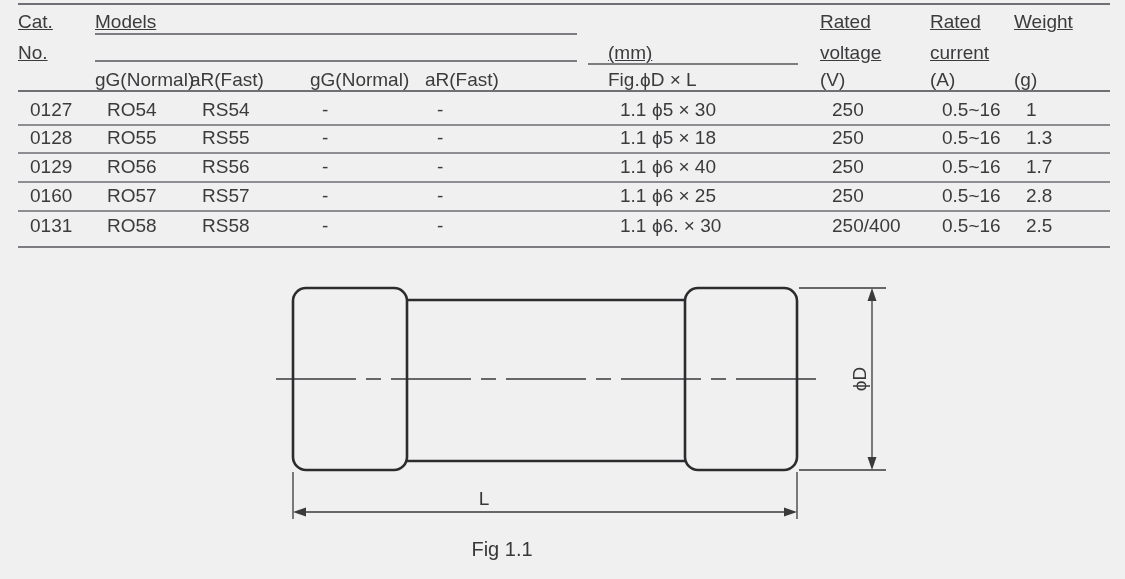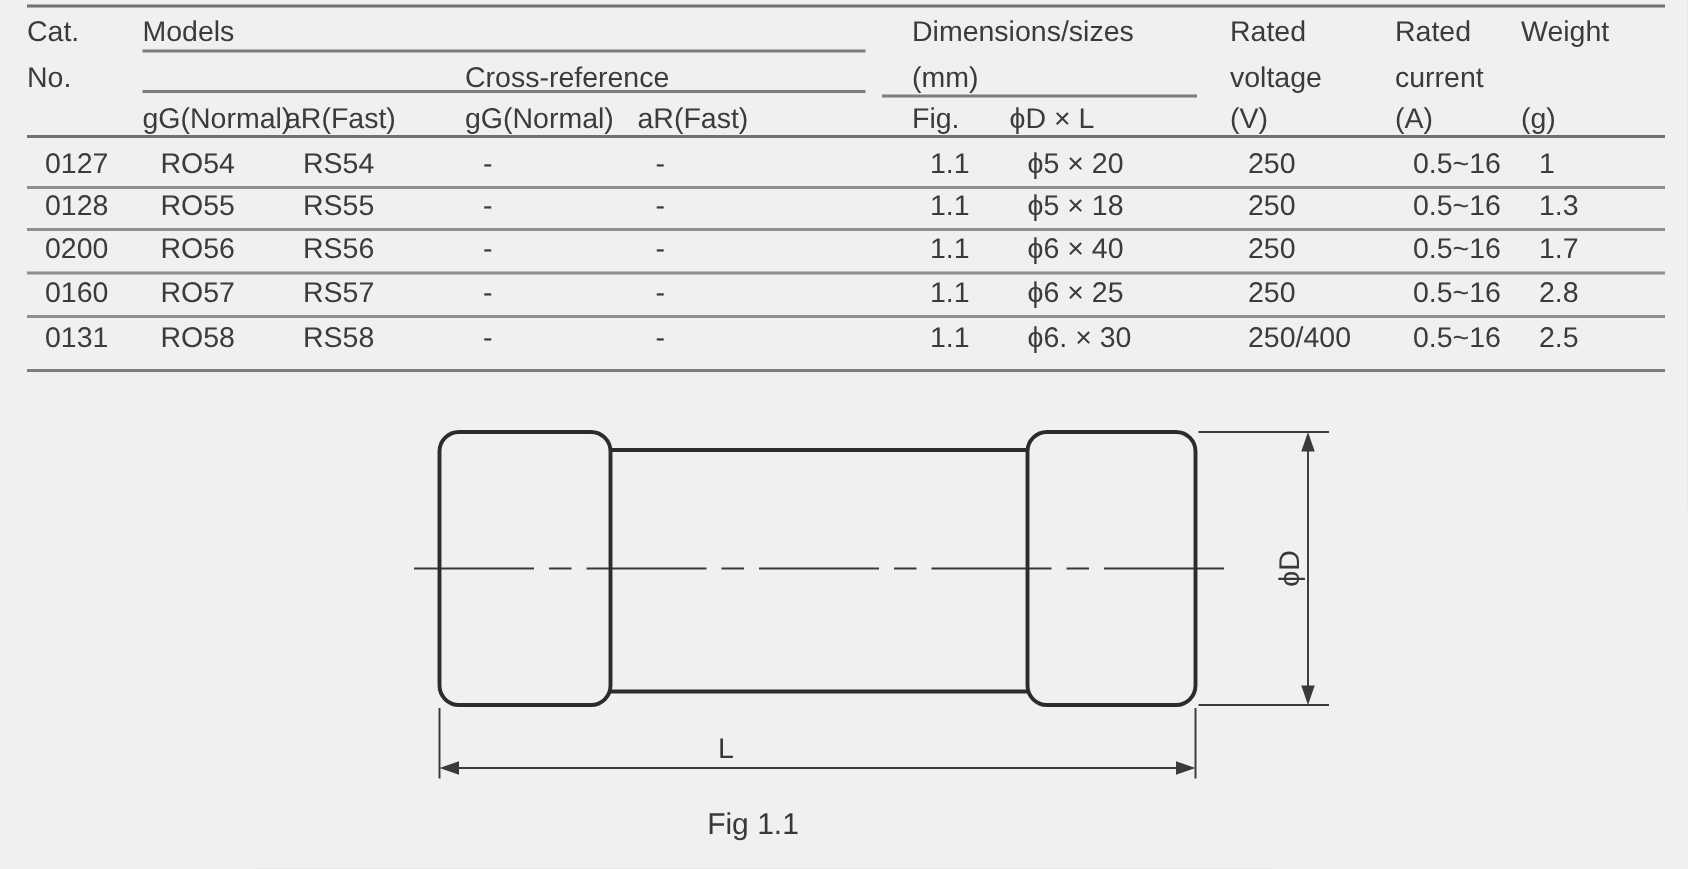--- a/index.html
+++ b/index.html
@@ -1,27 +1,27 @@
 <!DOCTYPE html>
 <html><head>
 <meta charset="utf-8">
 <style>
   html,body{margin:0;padding:0;background:#e4e4e6;}
   .screen{
     position:relative;width:1125px;height:579px;background:#f0f0f1;
     font-family:"Liberation Sans","DejaVu Sans",sans-serif;color:#3b3b3d;
     overflow:hidden;
   }
-  .t{position:absolute;font-size:19px;line-height:23px;white-space:pre;}
+  .t{position:absolute;font-size:19px;line-height:23px;white-space:pre;text-decoration:underline;}
   .line{position:absolute;background:#8d8e91;height:1.5px;}
   .line.major{background:#6f7073;height:2px;}
   .line.mid{background:#7c7d80;}
   
   .c0{left:18px}.c1{left:95px}.c2{left:190px}.c3{left:310px}.c4{left:425px}
-  .c5{left:608px}.c6{left:673px}.c7{left:820px}.c8{left:930px}.c9{left:1014px}
+  .c5{left:608px}.c6{left:640px}.c7{left:820px}.c8{left:930px}.c9{left:1014px}
   
   .h1{top:10px}.h2{top:41px}
   #subheader span{position:absolute;top:68px;font-size:19px;line-height:23px;white-space:pre;}
   
   #rows .trow{position:absolute;left:0;width:1125px;height:26px;line-height:26px;margin-left:12px;}
   #rows .trow:nth-child(1){top:97px}
   #rows .trow:nth-child(2){top:125px}
   #rows .trow:nth-child(3){top:154px}
   #rows .trow:nth-child(4){top:183px}
   #rows .trow:nth-child(5){top:213px}
@@ -52,22 +52,20 @@
   <div class="line major header-bottom"></div>
   <div class="line sep1"></div>
   <div class="line sep2"></div>
   <div class="line sep3"></div>
   <div class="line sep4"></div>
   <div class="line mid table-bottom"></div>
 
   <div class="t c0 h1">Cat.</div>
   <div class="t c0 h2">No.</div>
   <div class="t c1 h1">Models</div>
-  <div class="t c3 h2">Cross-reference</div>
-  <div class="t c5 h1">Dimensions/sizes</div>
   <div class="t c5 h2">(mm)</div>
   <div class="t c7 h1">Rated</div>
   <div class="t c7 h2">voltage</div>
   <div class="t c8 h1">Rated</div>
   <div class="t c8 h2">current</div>
   <div class="t c9 h1">Weight</div>
 
   <div id="subheader">
       <span class="c1">gG(Normal)</span>
       <span class="c2">aR(Fast)</span>
@@ -81,39 +79,39 @@
     </div>
 
   <div id="rows">
       <div class="trow">
         <span class="c0">0127</span>
         <span class="c1">RO54</span>
         <span class="c2">RS54</span>
         <span class="c3">-</span>
         <span class="c4">-</span>
         <span class="c5">1.1</span>
-        <span class="c6">ϕ5 × 20</span>
+        <span class="c6">ϕ5 × 30</span>
         <span class="c7">250</span>
         <span class="c8">0.5~16</span>
         <span class="c9">1</span>
       </div>
       <div class="trow">
         <span class="c0">0128</span>
         <span class="c1">RO55</span>
         <span class="c2">RS55</span>
         <span class="c3">-</span>
         <span class="c4">-</span>
         <span class="c5">1.1</span>
         <span class="c6">ϕ5 × 18</span>
         <span class="c7">250</span>
         <span class="c8">0.5~16</span>
         <span class="c9">1.3</span>
       </div>
       <div class="trow">
-        <span class="c0">0200</span>
+        <span class="c0">0129</span>
         <span class="c1">RO56</span>
         <span class="c2">RS56</span>
         <span class="c3">-</span>
         <span class="c4">-</span>
         <span class="c5">1.1</span>
         <span class="c6">ϕ6 × 40</span>
         <span class="c7">250</span>
         <span class="c8">0.5~16</span>
         <span class="c9">1.7</span>
       </div>

